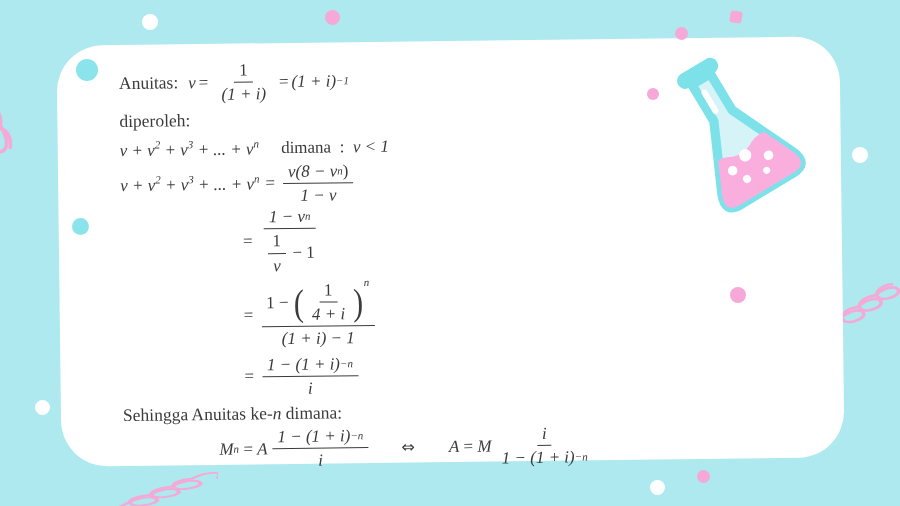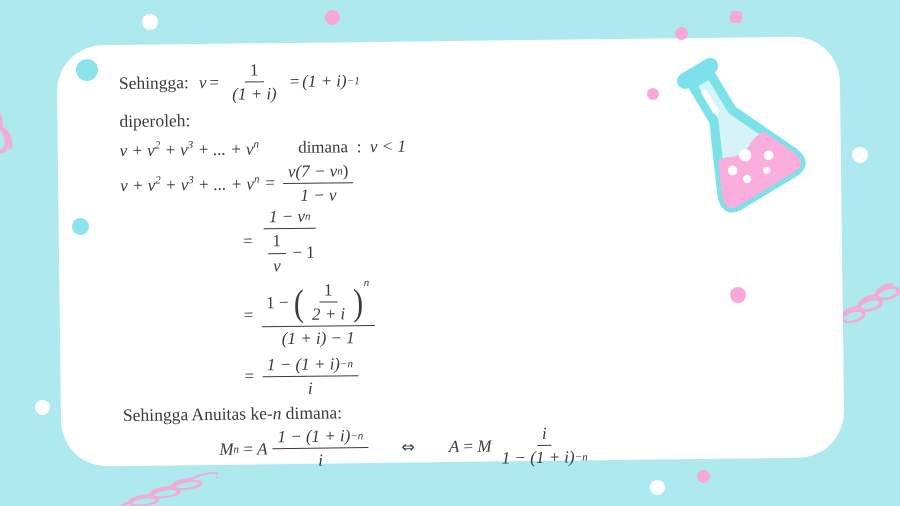--- a/index.html
+++ b/index.html
@@ -53,48 +53,48 @@
   <path d="M0,50 l4,-5 c12,-14 20,-2 8,2 c-9,3 -9,-9 2,-11 c12,-14 20,-2 8,2 c-9,3 -9,-9 2,-11 c12,-14 20,-2 8,2 c-9,3 -9,-9 2,-11 c9,-10 15,-6 12,-1" fill="none" stroke="#f4aad6" stroke-width="2" stroke-linecap="round"></path>
 </svg>
 <svg class="squiggle" style="left:836px;top:260px;width:80px;height:64px;" viewBox="0 0 46 50" preserveAspectRatio="none">
   <path d="M2,46 c12,-14 20,-2 8,2 c-9,3 -9,-9 2,-11 c12,-14 20,-2 8,2 c-9,3 -9,-9 2,-11 c12,-14 20,-2 8,2 c-9,3 -9,-9 2,-11" fill="none" stroke="#f4aad6" stroke-width="2" stroke-linecap="round"></path>
 </svg>
 
 <div class="card">
   <div class="content">
 
     <div class="row" style="padding-top:8px;">
-      <span class="label">Sehingga:</span>
+      <span class="label">Anuitas:</span>
       <span class="tk it" style="margin-left:10px;">v</span>
       <span class="tk" style="margin:0 3px;">=</span>
       <span class="frac">
         <span class="num">1</span>
         <span class="den it">(1 + i)</span>
       </span>
       <span class="tk" style="margin:0 3px;">=</span>
       <span class="tk it">(1 + i)</span>
         <sup class="sup">−1</sup>
     </div>
 
     <div class="row" style="margin-top:4px;">
       <span class="label">diperoleh:</span>
     </div>
 
     <div class="row" style="margin-top:8px;">
       <span class="expr"><span class="tk it">v + v</span><sup class="sup">2</sup><span class="tk it"> + v</span><sup class="sup">3</sup><span class="tk it"> + ... + v</span><sup class="sup">n</sup></span>
-      <span class="tk" style="margin-left:39px;">dimana  :  </span>
+      <span class="tk" style="margin-left:22px;">dimana  :  </span>
       <span class="tk it">v &lt; 1</span>
     </div>
 
     <div class="row" style="margin-top:2px;">
       <span class="expr"><span class="tk it">v + v</span><sup class="sup">2</sup><span class="tk it"> + v</span><sup class="sup">3</sup><span class="tk it"> + ... + v</span><sup class="sup">n</sup></span>
       <span class="tk eqsign" style="margin-left:6px;">=</span>
       <span class="frac">
         <span class="num">
-            <span class="tk it">v(7 − v</span>
+            <span class="tk it">v(8 − v</span>
             <sup class="sup">n</sup>
             <span class="tk">)</span>
           </span>
         <span class="den it">1 − v</span>
       </span>
     </div>
 
     <div class="row indent">
       <span class="tk eqsign">=</span>
       <span class="frac">
@@ -113,21 +113,21 @@
     </div>
 
     <div class="row indent" style="margin-top:4px;">
       <span class="tk eqsign">=</span>
       <span class="frac">
         <span class="num">
           <span class="tk">1 − </span>
           <span class="bigp">(</span>
           <span class="frac" style="margin:0 2px;">
             <span class="num">1</span>
-            <span class="den it">2 + i</span>
+            <span class="den it">4 + i</span>
           </span>
           <span class="bigp">)</span>
           <span class="supb">n</span>
         </span>
         <span class="den it">(1 + i) − 1</span>
       </span>
     </div>
 
     <div class="row indent" style="margin-top:4px;">
       <span class="tk eqsign">=</span>

